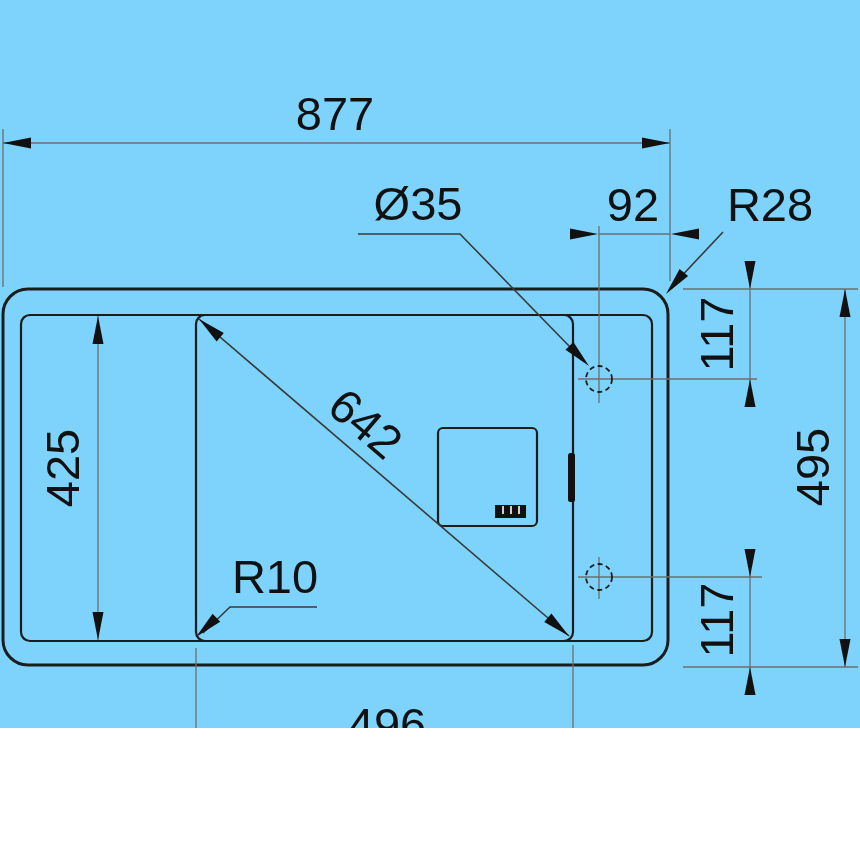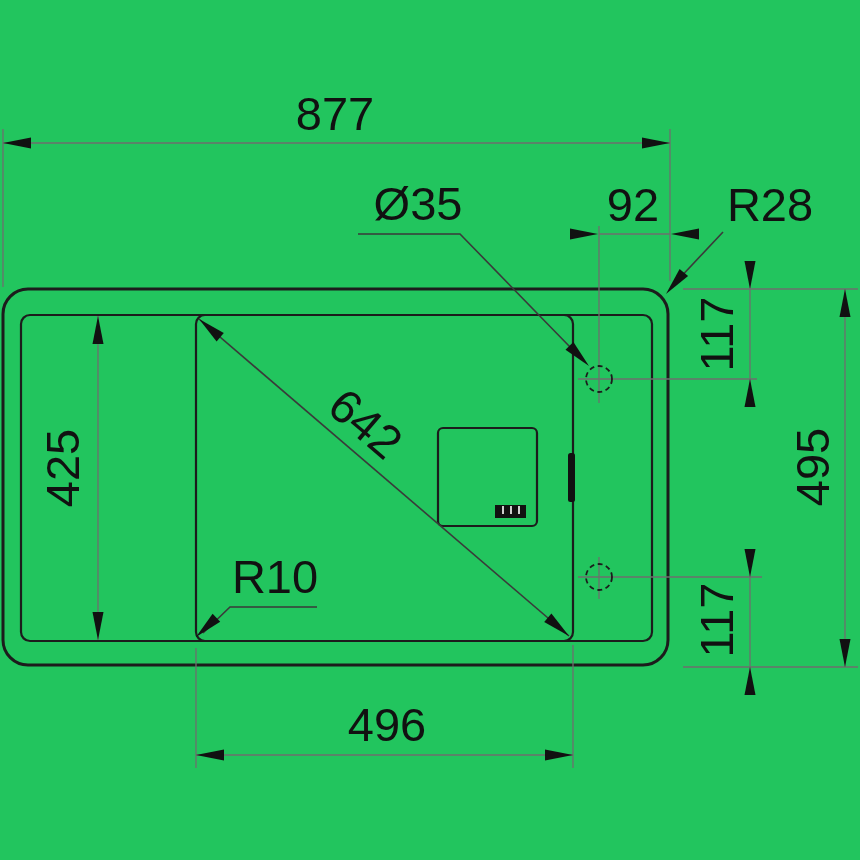--- a/index.html
+++ b/index.html
@@ -1,18 +1,18 @@
 <!DOCTYPE html>
 <html><head>
 <meta charset="utf-8">
 <style>
   html, body { margin: 0; padding: 0; background: #ffffff; }
   #stage {
-    width: 860px; height: 860px;
-    background: #22c55e;
+    width: 860px; height: 728px;
+    background: #7dd3fc;
     position: relative;
     font-family: "Liberation Sans", sans-serif;
   }
   svg { display: block; }
   .outline     { stroke: #1c1c1c; fill: none; }
   .w3          { stroke-width: 3; }
   .w22         { stroke-width: 2.2; }
   .dim         { stroke: #6e6e6e; stroke-width: 1.3; fill: none; }
   .leader      { stroke: #3a3a3a; stroke-width: 1.6; fill: none; }
   .arrow       { fill: #111111; stroke: none; }

